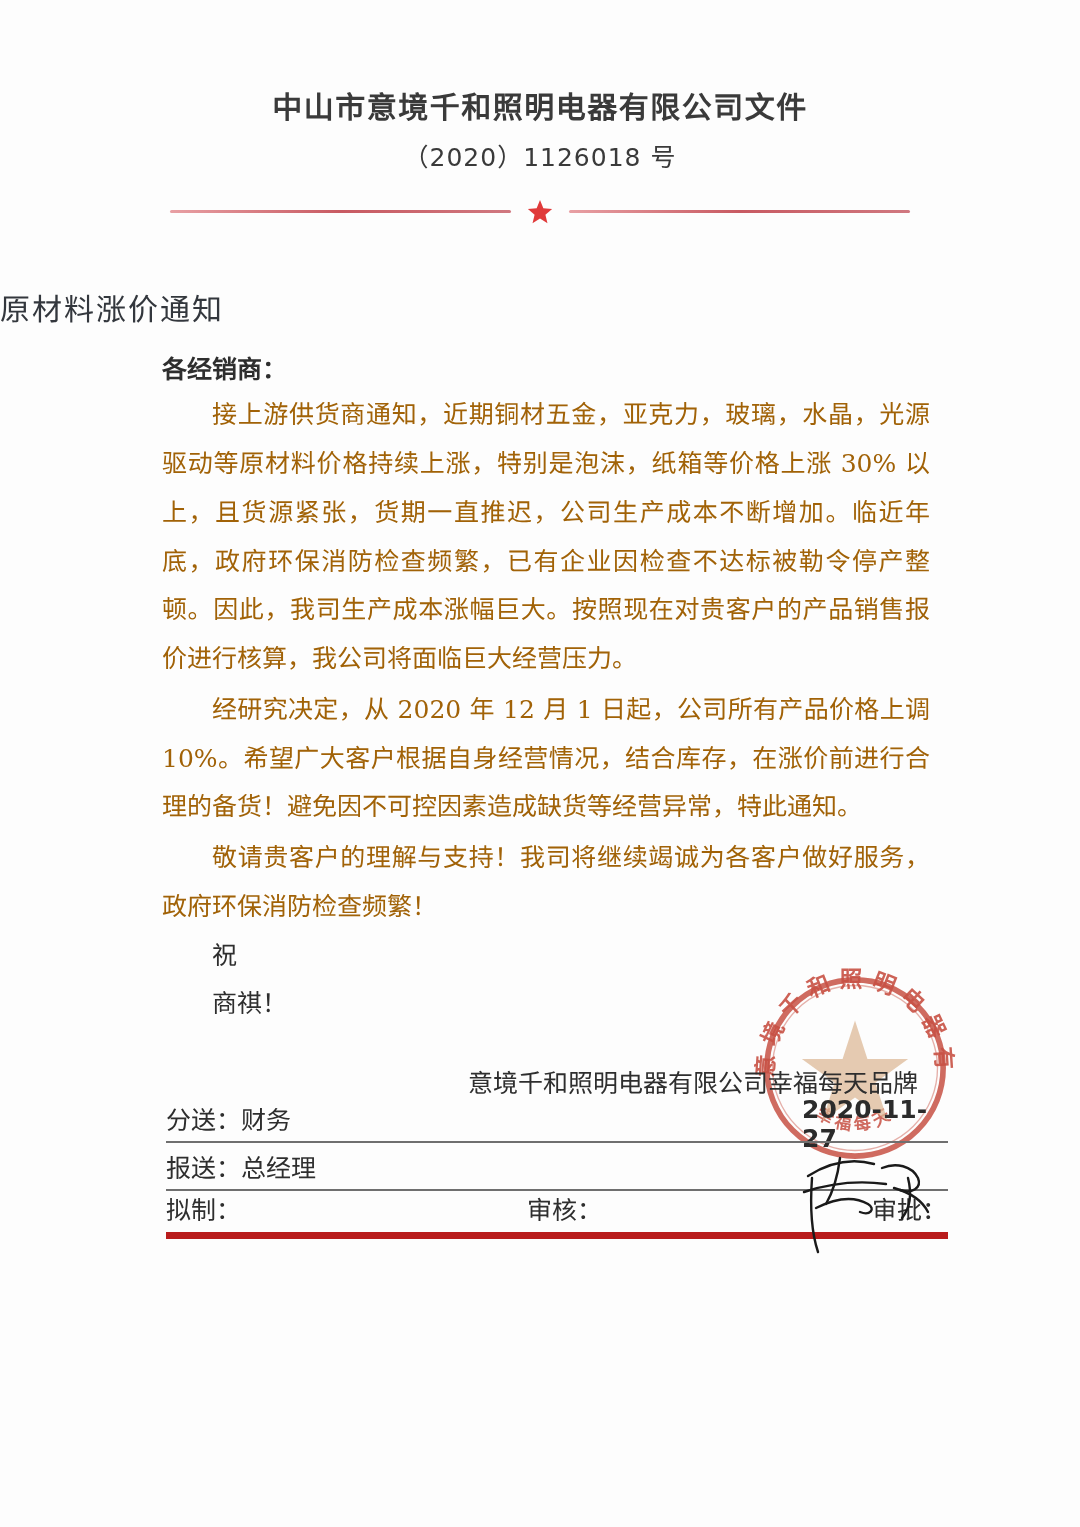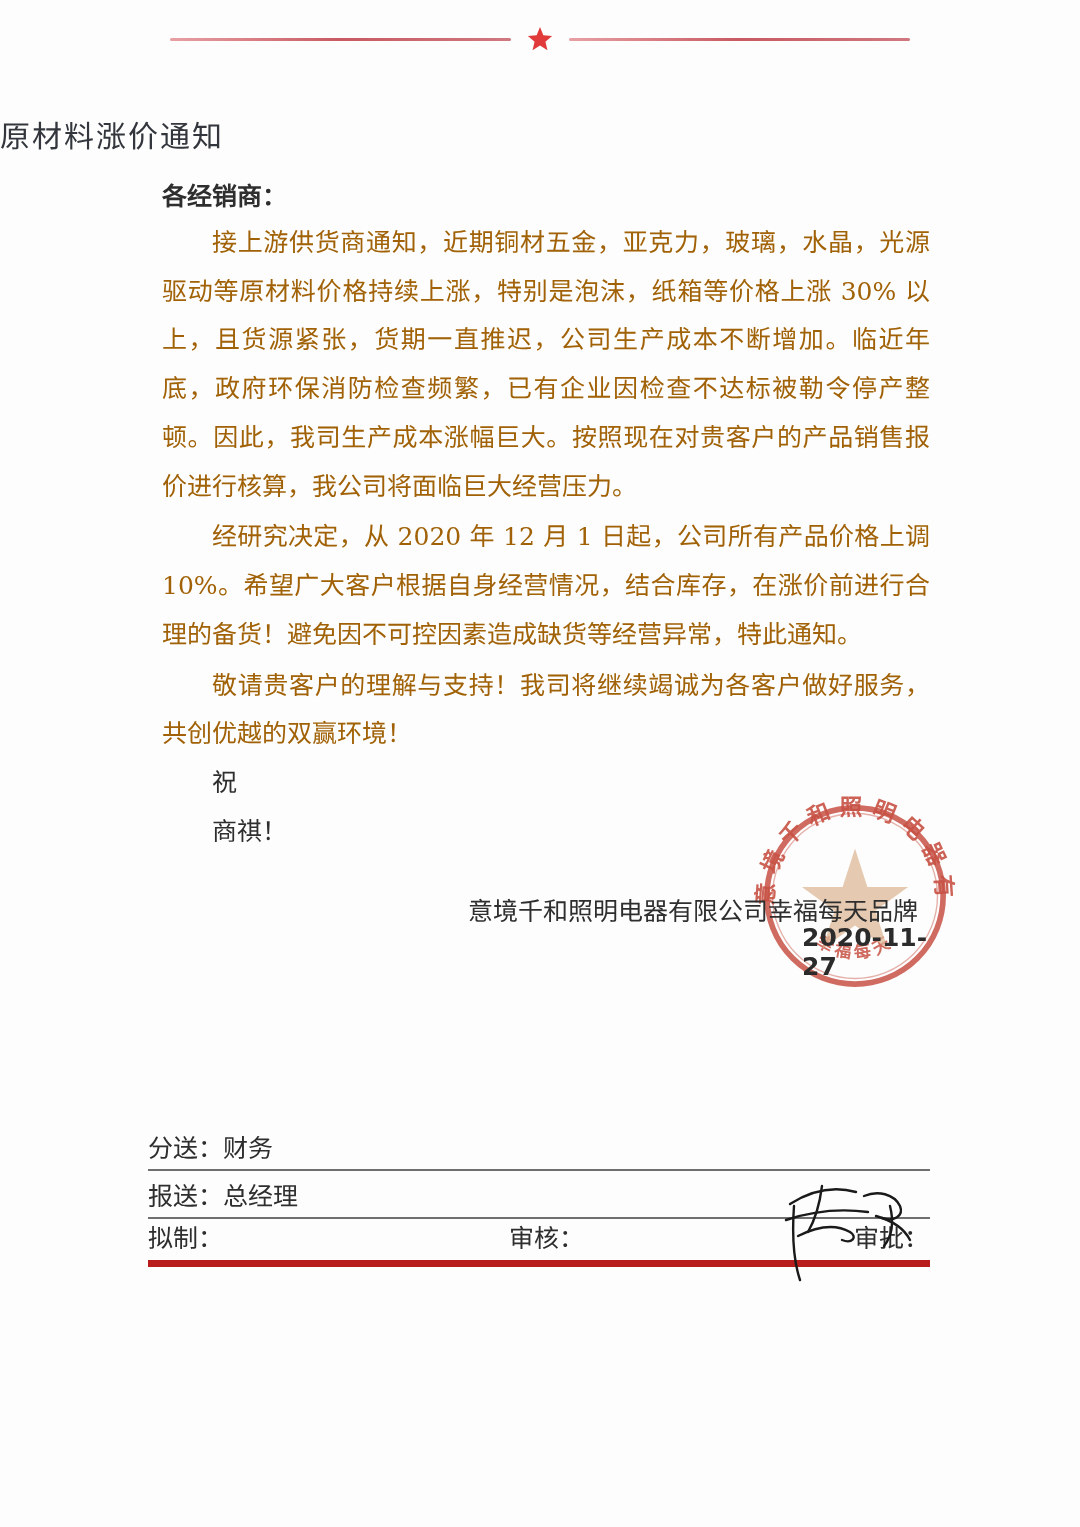--- a/index.html
+++ b/index.html
@@ -151,21 +151,21 @@
     top: -92px;
     width: 226px;
     height: 226px;
     pointer-events: none;
     opacity: 0.88;
   }
 
   
   .footer-table {
     position: absolute;
-    left: 148px;
+    left: 166px;
     top: 1095px;
     width: 782px;
   }
 
   .footer-row {
     position: relative;
     height: 48px;
     border-bottom: 2px solid #6f6f6f;
     display: flex;
     align-items: flex-end;
@@ -192,40 +192,44 @@
     width: 150px;
     height: 110px;
     pointer-events: none;
   }
 </style>
 </head>
 <body>
 
 <div class="page">
 
+  <div class="doc-header">
+    <div class="org-title">中山市意境千和照明电器有限公司文件</div>
+    <div class="doc-number">（2020）1126018 号</div>
+  </div>
 
   <div class="red-divider">
     <div class="rule-left"></div>
     <svg class="divider-star" viewBox="0 0 24 24">
       <polygon points="12,1 15.1,8.6 23.2,9.2 17,14.5 18.9,22.4 12,18.1 5.1,22.4 7,14.5 0.8,9.2 8.9,8.6" fill="#e03a3a"></polygon>
     </svg>
     <div class="rule-right"></div>
   </div>
 
   <div class="doc-title">原材料涨价通知</div>
 
   <div class="body-wrap">
 
     <div class="salutation">各经销商：</div>
 
     <p class="para">接上游供货商通知，近期铜材五金，亚克力，玻璃，水晶，光源驱动等原材料价格持续上涨，特别是泡沫，纸箱等价格上涨 30% 以上，且货源紧张，货期一直推迟，公司生产成本不断增加。临近年底，政府环保消防检查频繁，已有企业因检查不达标被勒令停产整顿。因此，我司生产成本涨幅巨大。按照现在对贵客户的产品销售报价进行核算，我公司将面临巨大经营压力。</p>
 
     <p class="para">经研究决定，从 2020 年 12 月 1 日起，公司所有产品价格上调 10%。希望广大客户根据自身经营情况，结合库存，在涨价前进行合理的备货！避免因不可控因素造成缺货等经营异常，特此通知。</p>
 
-    <p class="para">敬请贵客户的理解与支持！我司将继续竭诚为各客户做好服务，共创优越的双赢环境！</p>
+    <p class="para">敬请贵客户的理解与支持！我司将继续竭诚为各客户做好服务，政府环保消防检查频繁！</p>
 
     <div class="closing-line">祝</div>
 
     <div class="closing-line">商祺！</div>
 
     <div class="signature-block">
 
       <svg class="seal" viewBox="0 0 200 200">
         <defs>
           <path id="sealArcTop" d="M 28 100 A 72 72 0 0 1 172 100"></path>

